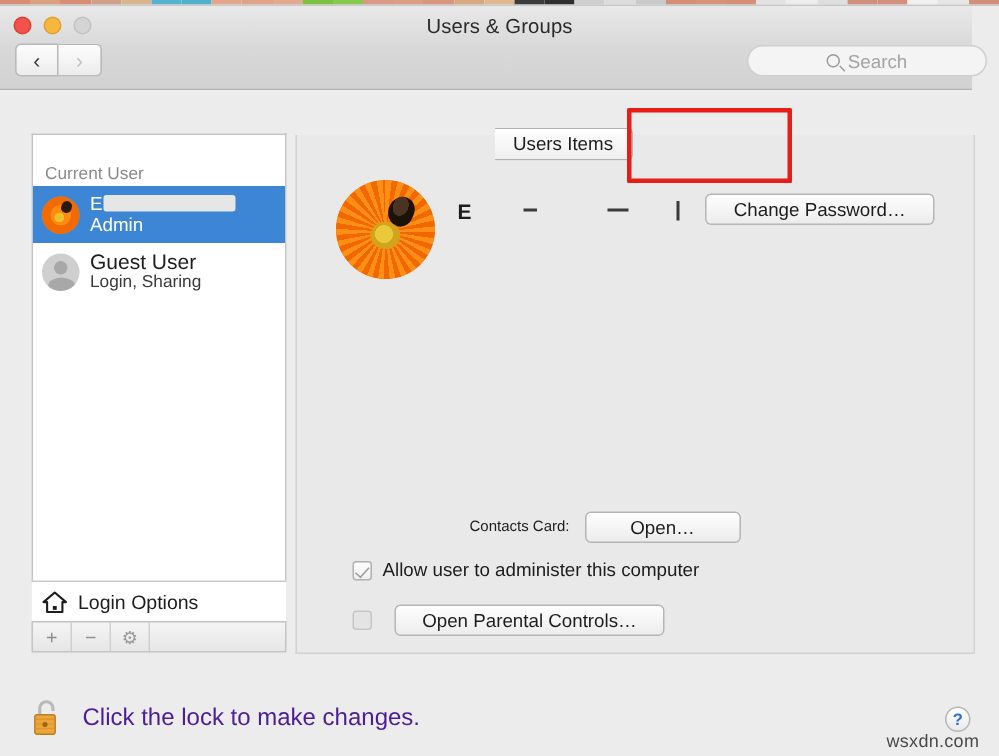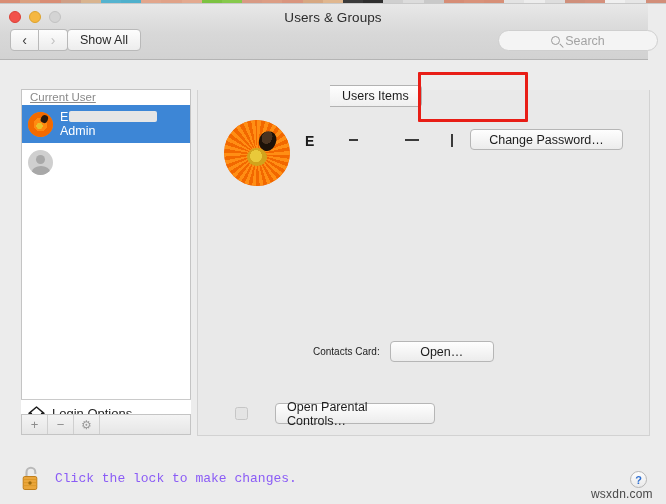--- a/index.html
+++ b/index.html
@@ -135,22 +135,21 @@
     left: 21px; top: 85px;
     width: 170px; height: 325px;
     background: #ffffff;
     border: 1px solid #c4c4c4;
     border-bottom: none;
     overflow: hidden;
   }
   .group-header {
     font-size: 11.5px;
     color: #8a8a8a;
-    padding: 1px 0 2px 8px;
-    text-decoration: underline;
+    padding: 20px 0 2px 8px;
   }
   .user-row {
     display: flex;
     align-items: center;
     gap: 7px;
     padding: 3px 6px;
     height: 38px;
   }
   .user-row.selected { background: #3d86d6; }
 
@@ -223,21 +222,20 @@
   .login-options {
     position: absolute;
     left: 21px; top: 383px;
     width: 170px; height: 27px;
     background: #ffffff;
     border-top: 1px solid #cacaca;
     display: flex;
     align-items: center;
     gap: 7px;
     padding-left: 7px;
-    margin-top: 12px;
   }
   .house {
     width: 17px; height: 15px;
     position: relative;
     flex: none;
   }
   .house svg { display: block; }
   .lo-label { font-size: 13px; color: #1d1d1d; }
 
   
@@ -415,32 +413,32 @@
     content: "";
     position: absolute;
     left: 3.4px; top: 1px;
     width: 4px; height: 8px;
     border: solid #9a9a9a;
     border-width: 0 1.8px 1.8px 0;
     transform: rotate(42deg);
   }
   .checkbox.disabled { background: #e4e4e4; border-color: #c6c6c6; }
   .cb-label { font-size: 12.5px; color: #1d1d1d; }
-  .btn-parental { width: 160px; margin-left: 20px; }
+  .btn-parental { width: 180px; margin-left: 8px; }
 
   
   .lockrow {
     position: absolute;
     left: 20px; top: 461px;
     display: flex;
     align-items: center;
     gap: 11px;
   }
   .padlock { width: 24px; height: 27px; position: relative; flex: none; }
-  .lock-text { font-size: 13px; color: #8b5cf6; font-family: Liberation Mono, monospace; }
+  .lock-text { font-size: 16px; color: #4c1d95; }
 
   .helpbtn {
     position: absolute;
     left: 630px; top: 467px;
     width: 17px; height: 17px;
     border-radius: 50%;
     background: linear-gradient(to bottom, #fdfdfd, #eaeaea);
     border: 1px solid #b6b6b6;
     display: flex; align-items: center; justify-content: center;
     font-size: 11px;
@@ -507,21 +505,20 @@
         <span class="light zoom"></span>
       </div>
 
       <div class="win-title">Users &amp; Groups</div>
 
       <div class="navgroup">
         <div class="navbtn back">‹</div>
         <div class="navbtn fwd">›</div>
       </div>
 
-      <div class="showall">Show All</div>
 
       <div class="searchfield">
         <span class="magnifier"></span>
         <span class="ph">Search</span>
       </div>
     </div>
 
     <div class="sidebar">
 
       <div class="group-header">Current User</div>
@@ -538,20 +535,24 @@
           <span class="urole">Admin</span>
         </span>
       </div>
 
 
       <div class="user-row">
         <span class="avatar-sm guest">
           <span class="guest-head"></span>
             <span class="guest-body"></span>
         </span>
+        <span class="names">
+          <span class="uname dark">Guest User</span>
+          <span class="urole dark">Login, Sharing</span>
+        </span>
       </div>
     </div>
 
     <div class="login-options">
       <span class="house">
         <svg width="17" height="15" viewBox="0 0 17 15">
           <path d="M8.5 1 L16 7.4 H13.6 V14 H3.4 V7.4 H1 Z" fill="#ffffff" stroke="#1d1d1d" stroke-width="1.4" stroke-linejoin="round"></path>
           <rect x="7.2" y="10" width="2.6" height="2.6" fill="#1d1d1d"></rect>
         </svg>
       </span>
@@ -589,20 +590,24 @@
       <span class="fn-bar" style="left:146px;"></span>
     </div>
 
     <div class="btn btn-change-pw">Change Password…</div>
 
     <div class="contacts-row">
       <span class="row-label">Contacts Card:</span>
       <span class="btn btn-open">Open…</span>
     </div>
 
+    <div class="cbrow admin">
+      <span class="checkbox checked"></span>
+      <span class="cb-label">Allow user to administer this computer</span>
+    </div>
 
     <div class="cbrow parental">
       <span class="checkbox disabled"></span>
       <span class="btn btn-parental">Open Parental Controls…</span>
     </div>
 
     <div class="lockrow">
       <span class="padlock">
         <svg width="24" height="27" viewBox="0 0 24 27">
           <path d="M6.5 11.5 V7.2 A4.4 4.4 0 0 1 15.3 7.2 V9" fill="none" stroke="#b9b9b9" stroke-width="2.1"></path>

